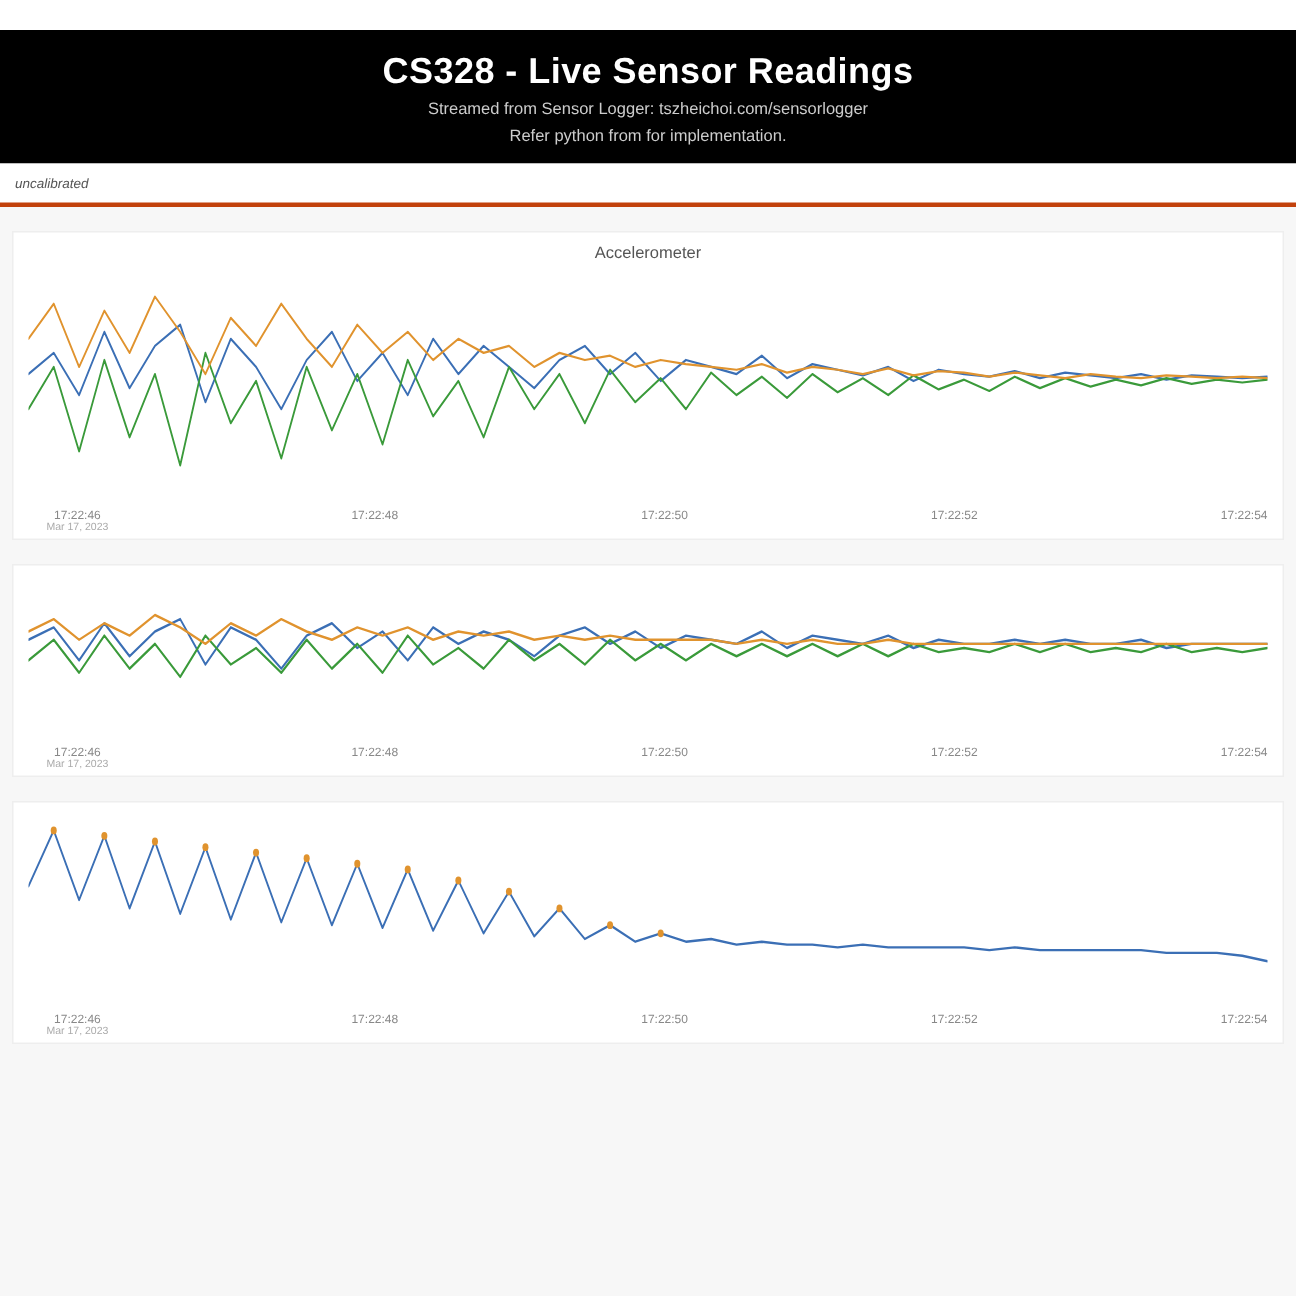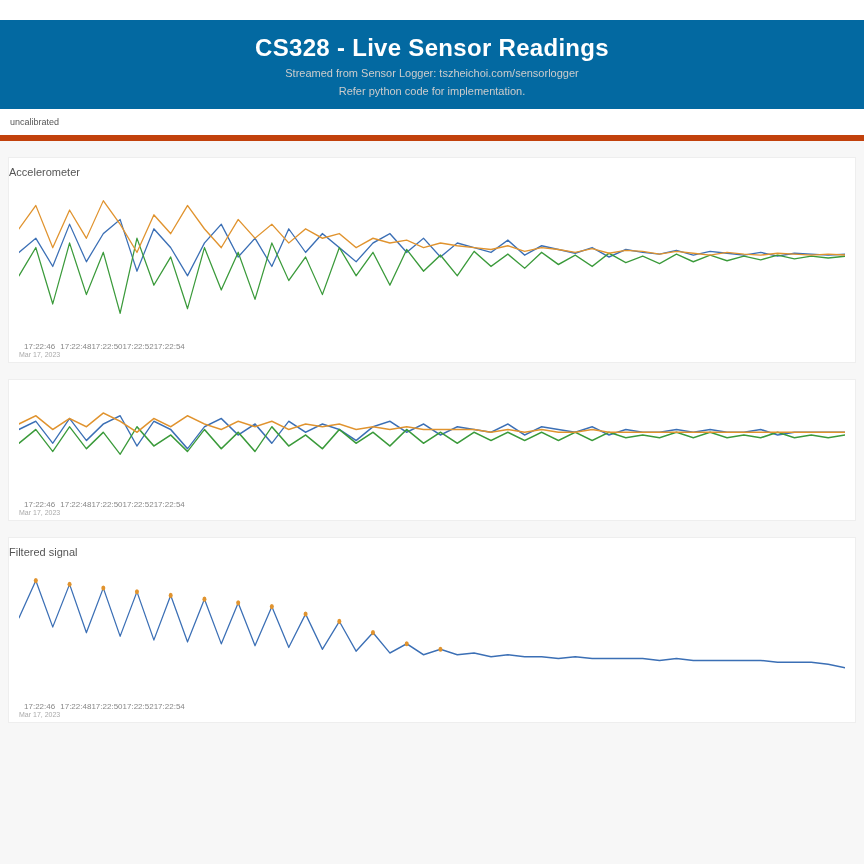--- a/index.html
+++ b/index.html
@@ -8,73 +8,75 @@
     width: 864px;
     font-family: -apple-system, BlinkMacSystemFont, "Segoe UI", Helvetica, Arial, sans-serif;
     background: #f7f7f7;
     color: #222;
   }
   .topbar-spacer {
     height: 20px;
     background: #fff;
   }
   .header {
-    background: #0369a1;
+    background: #000000;
     color: #fff;
     text-align: center;
     padding: 14px 10px 10px 10px;
   }
   .header h1 {
     margin: 0;
     font-size: 24px;
     font-weight: 700;
     letter-spacing: .3px;
   }
   .header .sub {
     font-size: 11px;
     color: #ccc;
     line-height: 1.3;
     margin-top: 4px;
   }
   .subheader {
     background: #fff;
-    border-bottom: 6px solid #c2410c;
+    border-bottom: 3px solid #c2410c;
     font-size: 9px;
     color: #555;
     padding: 8px 10px;
+    font-style: italic;
   }
   .panel {
     background: #fff;
     margin: 16px 8px 0 8px;
     border: 1px solid #eee;
     position: relative;
   }
   .panel-title {
-    text-align: left;
+    text-align: center;
     font-size: 11px;
     color: #555;
     padding: 8px 0 4px 0;
   }
   .chart-area {
     position: relative;
     height: 150px;
     padding: 0 10px 30px 10px;
   }
   .chart-area.short { height: 110px; }
   .chart-area.med   { height: 130px; }
   svg.lines {
     position: absolute;
     left: 10px; right: 10px; top: 0; bottom: 30px;
     width: calc(100% - 20px);
     height: calc(100% - 30px);
   }
   .xaxis {
     position: absolute;
-    left: 10px; right: 10px; bottom: 4px;
+    left: 22px; right: 10px; bottom: 4px;
     display: flex;
+    justify-content: space-between;
     font-size: 8px;
     color: #888;
   }
   .xaxis .tick { text-align: center; }
   .xaxis .tick .sub { display:block; font-size:7px; color:#aaa; }
   path.series {
     fill: none;
     stroke-width: 1.2;
     stroke-linejoin: round;
     stroke-linecap: round;
@@ -82,21 +84,21 @@
   circle.marker { fill: #e0932e; }
 </style>
 </head>
 <body>
 
 <div class="topbar-spacer"></div>
 
 <div class="header">
   <h1>CS328 - Live Sensor Readings</h1>
   <div class="sub">Streamed from Sensor Logger: tszheichoi.com/sensorlogger</div>
-  <div class="sub">Refer python code for implementation.</div>
+  <div class="sub">Refer python from for implementation.</div>
 </div>
 
 <div class="subheader">
   <span>uncalibrated</span>
 </div>
 
 <div class="panel">
   <div class="panel-title">Accelerometer</div>
   <div class="chart-area">
     <svg class="lines" id="svg-0" viewBox="0 0 820 120" preserveAspectRatio="none">
@@ -125,21 +127,20 @@
         <div class="tick">17:22:46<span class="sub">Mar 17, 2023</span></div>
         <div class="tick">17:22:48</div>
         <div class="tick">17:22:50</div>
         <div class="tick">17:22:52</div>
         <div class="tick">17:22:54</div>
       </div>
   </div>
 </div>
 
 <div class="panel">
-  <div class="panel-title">Filtered signal</div>
   <div class="chart-area med">
     <svg class="lines" id="svg-2" viewBox="0 0 820 100" preserveAspectRatio="none">
         <path d="M0.0,42.9L16.7,14.3L33.5,50.0L50.2,17.1L66.9,54.3L83.7,20.0L100.4,57.1L117.1,22.9L133.9,60.0L150.6,25.7L167.3,61.4L184.1,28.6L200.8,62.9L217.6,31.4L234.3,64.3L251.0,34.3L267.8,65.7L284.5,40.0L301.2,67.1L318.0,45.7L334.7,68.6L351.4,54.3L368.2,70.0L384.9,62.9L401.6,71.4L418.4,67.1L435.1,71.4L451.8,70.0L468.6,72.9L485.3,71.4L502.0,72.9L518.8,72.9L535.5,74.3L552.2,72.9L569.0,74.3L585.7,74.3L602.4,74.3L619.2,74.3L635.9,75.7L652.7,74.3L669.4,75.7L686.1,75.7L702.9,75.7L719.6,75.7L736.3,75.7L753.1,77.1L769.8,77.1L786.5,77.1L803.3,78.6L820.0,81.4" class="series" stroke="#3b6fb5"></path>
         <circle cx="16.7" cy="14.3" r="2" class="marker"></circle>
         <circle cx="50.2" cy="17.1" r="2" class="marker"></circle>
         <circle cx="83.7" cy="20.0" r="2" class="marker"></circle>
         <circle cx="117.1" cy="22.9" r="2" class="marker"></circle>
         <circle cx="150.6" cy="25.7" r="2" class="marker"></circle>
         <circle cx="184.1" cy="28.6" r="2" class="marker"></circle>
         <circle cx="217.6" cy="31.4" r="2" class="marker"></circle>

